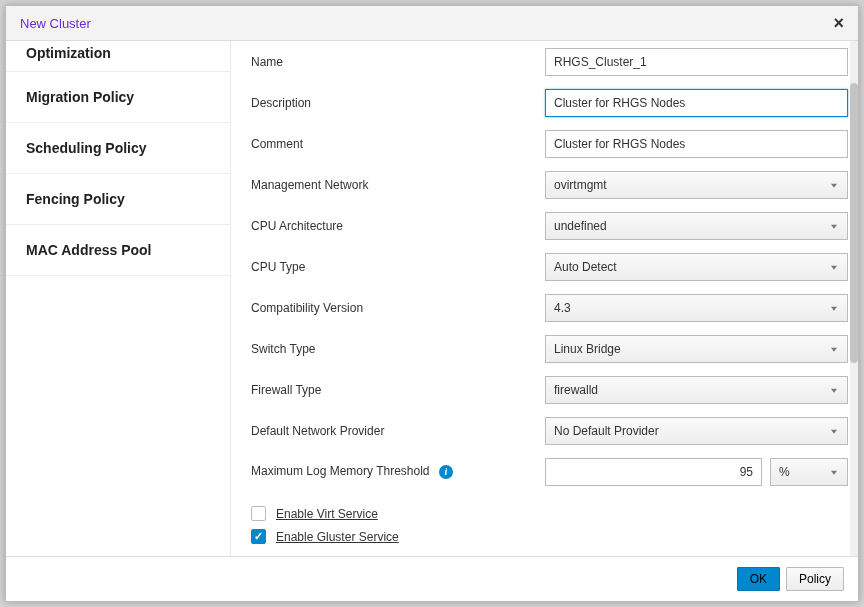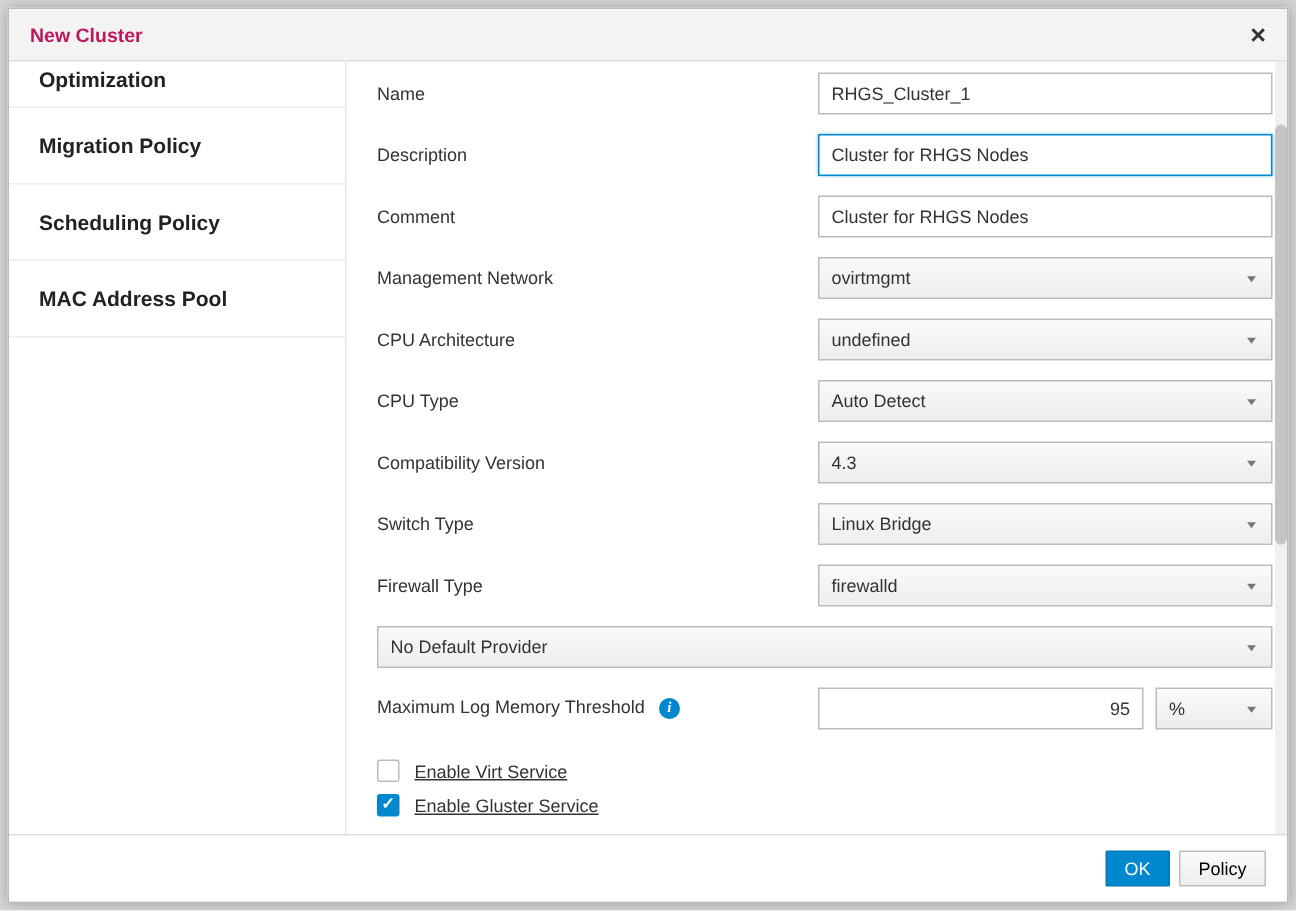--- a/index.html
+++ b/index.html
@@ -33,23 +33,23 @@
 }
 .modal-header {
   background: #f3f3f3;
   border-bottom: 1px solid #ddd;
   padding: 8px 14px;
   display: flex;
   align-items: center;
   justify-content: space-between;
 }
 .modal-title {
-  font-weight: 700;
+  font-weight: 400;
   font-size: 13px;
-  color: #be185d;
+  color: #6d28d9;
 }
 .close-x {
   font-size: 18px;
   line-height: 1;
   color: #333;
   cursor: pointer;
   font-weight: bold;
 }
 .modal-body {
   flex: 1;
@@ -223,21 +223,21 @@
   padding: 4px 12px;
   font-size: 12px;
   border: 1px solid #bbb;
   background: linear-gradient(to bottom, #fafafa, #ededed);
   cursor: pointer;
   border-radius: 1px;
 }
 .btn-primary {
   background: #0088ce;
   border-color: #0077b3;
-  color: #ffffff;
+  color: #000000;
 }
 </style>
 </head>
 <body>
 
 <div class="backdrop"></div>
 
 <div class="modal">
 
   <div class="modal-header">
@@ -251,20 +251,23 @@
       <div class="sidebar-item cut-top">
         <span>Optimization</span>
       </div>
       <div class="sidebar-item">
         <span>Migration Policy</span>
       </div>
       <div class="sidebar-item">
         <span>Scheduling Policy</span>
       </div>
       <div class="sidebar-item">
+        <span>Fencing Policy</span>
+      </div>
+      <div class="sidebar-item">
         <span>MAC Address Pool</span>
       </div>
     </div>
 
     <div class="content">
 
       <div class="form-row">
         <div class="form-label">Name</div>
         <div class="form-control-wrap">
           <input class="text-input" value="RHGS_Cluster_1" style="">
@@ -333,20 +336,21 @@
       <div class="form-row">
         <div class="form-label">Firewall Type</div>
         <div class="form-control-wrap">
           <div class="select">
             <span>firewalld</span>
           </div>
         </div>
       </div>
 
       <div class="form-row">
+        <div class="form-label">Default Network Provider</div>
         <div class="form-control-wrap">
           <div class="select">
             <span>No Default Provider</span>
           </div>
         </div>
       </div>
 
       <div class="form-row">
         <div class="form-label">
           <span>Maximum Log Memory Threshold</span>

